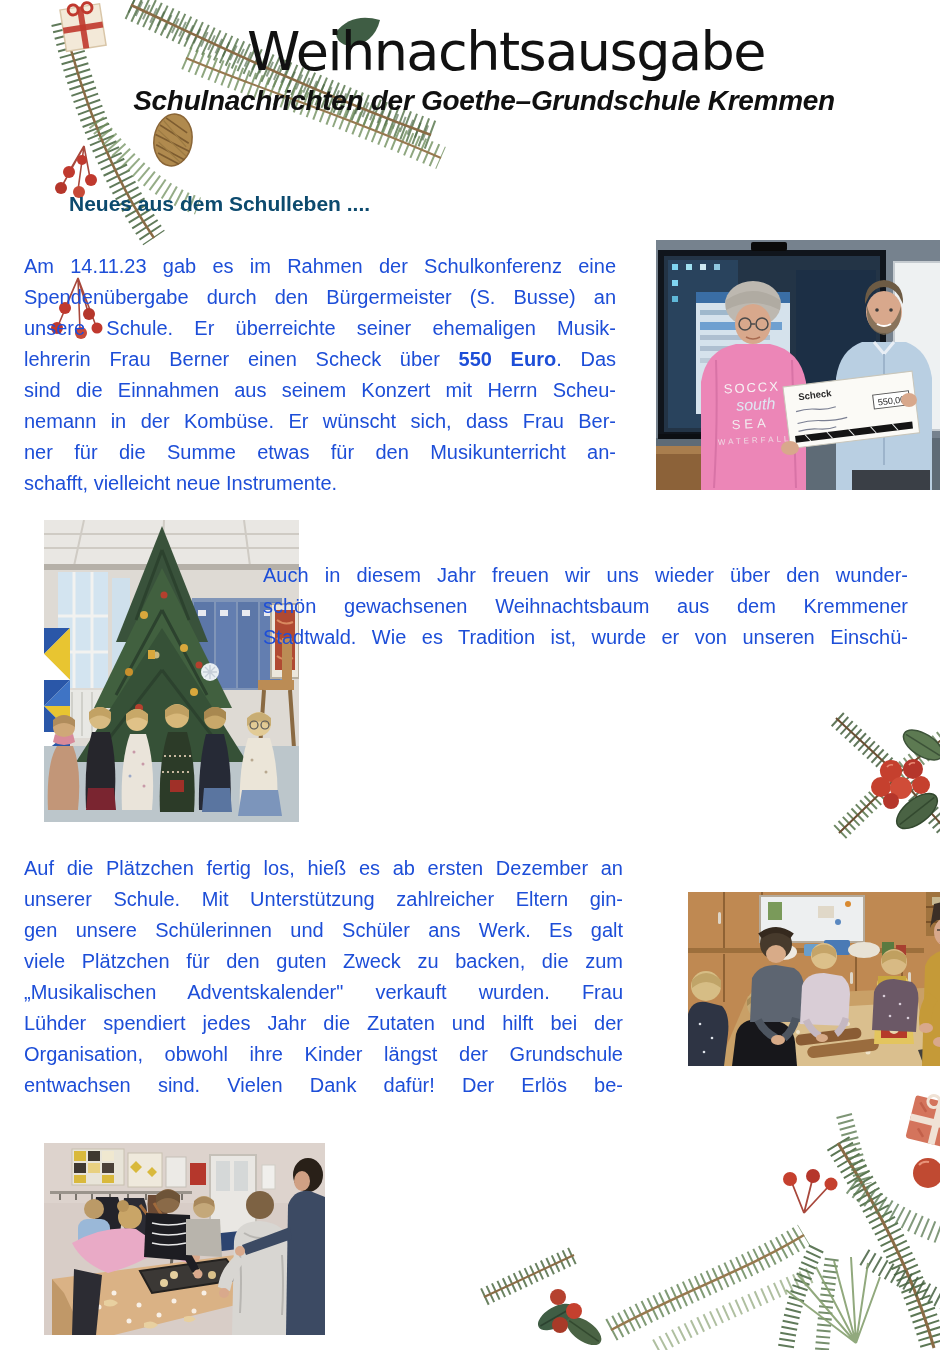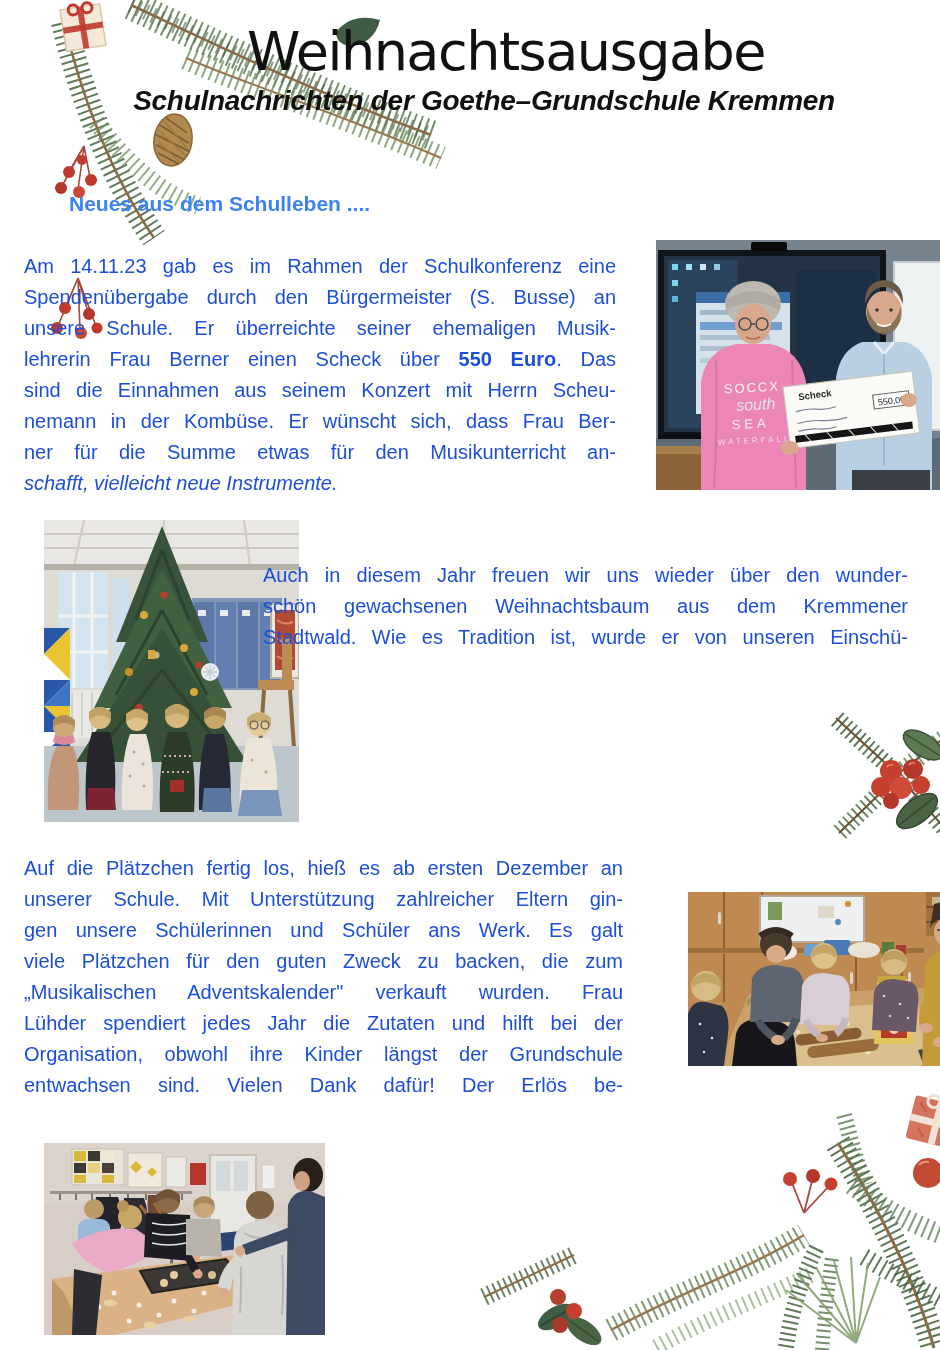--- a/index.html
+++ b/index.html
@@ -6,26 +6,26 @@
   .page{position:relative;width:940px;height:1350px;background:#ffffff;overflow:hidden;
         font-family:"Liberation Sans",sans-serif;color:#1b1b1b;}
   .abs{position:absolute;padding-left:36px;}
   
   #title{left:0;top:20px;width:940px;text-align:center;
          font-family:"DejaVu Sans",sans-serif;font-size:54px;line-height:64px;
          letter-spacing:-1.5px;color:#111;}
   #subtitle{left:0;top:84px;width:896px;text-align:center;
             font-weight:bold;font-style:italic;font-size:28px;line-height:34px;
             letter-spacing:-0.3px;color:#101010;}
-  #section-heading{left:33px;top:192px;font-size:21px;font-weight:bold;color:#3b82f6;}
+  #section-heading{left:33px;top:192px;font-size:21px;font-weight:bold;color:#0c4a6e;}
   
   .para{position:absolute;}
   .ln{font-size:20px;height:31px;line-height:31px;white-space:nowrap;
       text-align:justify;text-align-last:justify;color:#1d4ed8;}
-  .ln.last{text-align-last:left;font-style:italic;}
+  .ln.last{text-align-last:left;}
   #p1{left:24px;top:251px;width:592px;}
   #p2{left:263px;top:560px;width:645px;}
   #p3{left:24px;top:853px;width:599px;}
   
   .photo{position:absolute;overflow:hidden;}
   .photo svg,.deco svg{display:block;width:100%;height:100%;}
   #photo1{left:620px;top:240px;width:313px;height:250px;}
   #photo2{left:8px;top:520px;width:255px;height:302px;}
   #photo3{left:652px;top:892px;width:281px;height:174px;}
   #photo4{left:8px;top:1143px;width:281px;height:192px;}

